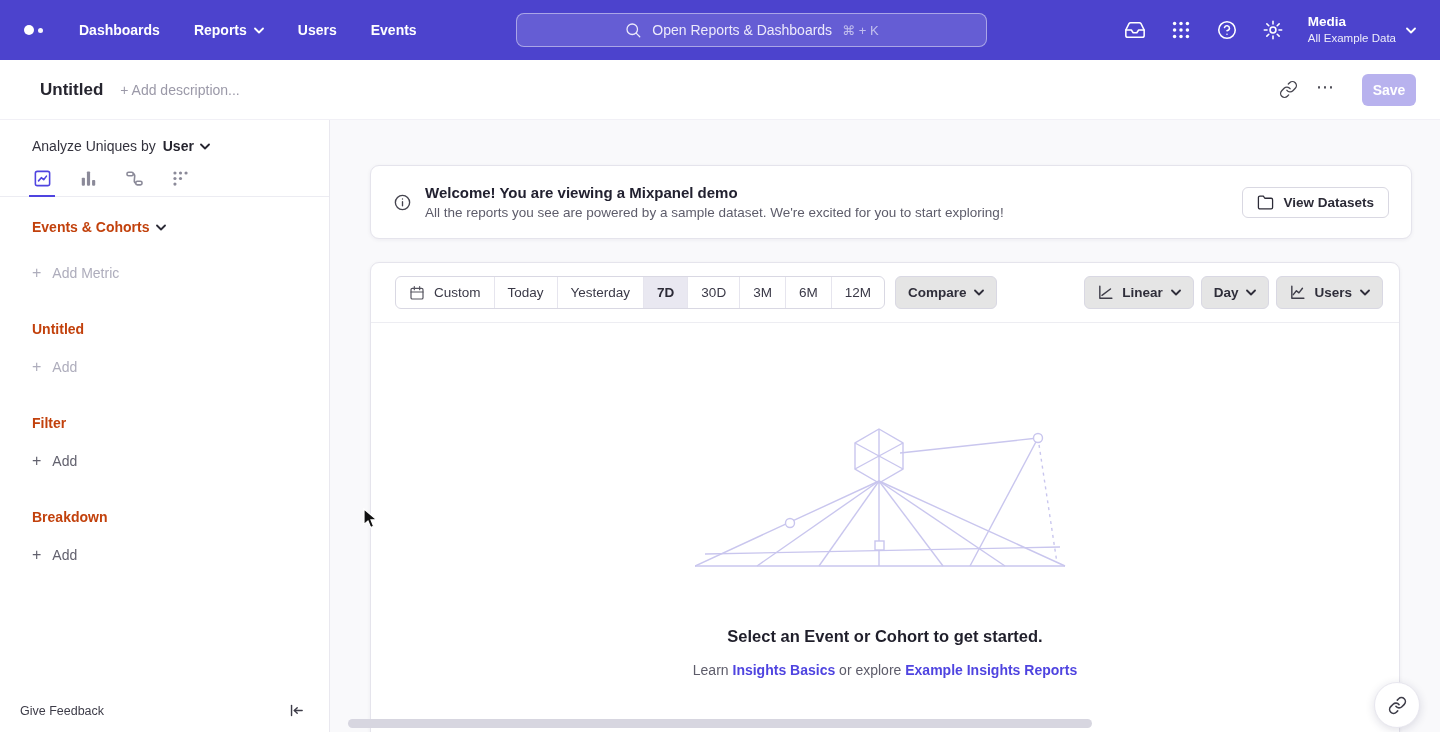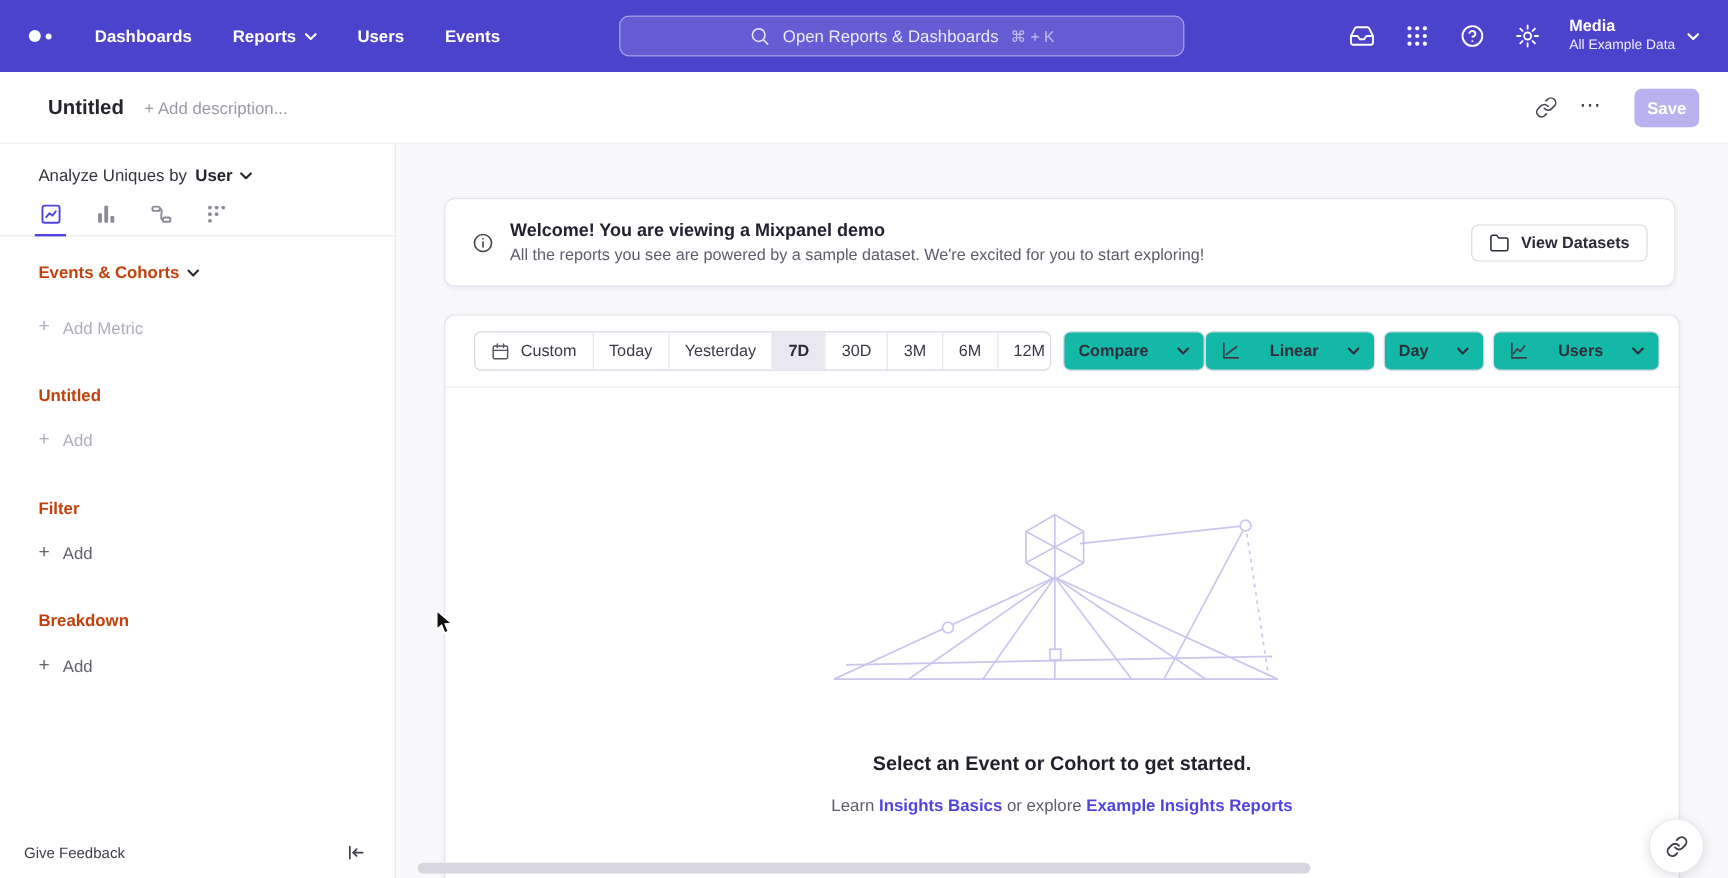--- a/index.html
+++ b/index.html
@@ -57,40 +57,40 @@
   .add-row .plus { font-size:16px; line-height:1; }
   .add-light { color:#aeadbc; }
   .add-dark  { color:#62616e; }
   .mt22 { margin-top:22px; } .mt28 { margin-top:30px; } .mt38 { margin-top:40px; }
   .feedback { position:absolute; left:0; right:0; bottom:0; display:flex; align-items:center; justify-content:space-between; padding:13px 24px 13px 20px; }
   .feedback a { font-size:12.5px; color:#3d3c48; text-decoration:none; cursor:pointer; }
   .collapse { color:#3d3c48; cursor:pointer; display:flex; }
   .collapse svg { width:17px; height:17px; }
 
   
-  .banner { position:absolute; left:40px; right:44px; top:45px; height:74px; background:#fff; border:1px solid #e5e4ec; border-radius:9px;
+  .banner { position:absolute; left:40px; right:28px; top:45px; height:74px; background:#fff; border:1px solid #e5e4ec; border-radius:9px;
             box-shadow:0 1px 4px rgba(28,22,66,.06); display:flex; align-items:center; padding:0 22px; }
   .banner .info { color:#44434e; flex:none; width:19px; height:19px; }
   .banner-text { margin-left:13px; }
   .banner-title { font-size:15px; font-weight:700; color:#222130; }
   .banner-sub { font-size:13.5px; color:#5d5c6a; margin-top:4px; }
   .view-btn { margin-left:auto; height:31px; border:1px solid #d9d8e2; background:#fff; border-radius:6px; display:flex; align-items:center; gap:9px;
               padding:0 14px; font-size:13.5px; font-weight:700; color:#2c2b37; cursor:pointer; }
   .view-btn svg { width:17px; height:17px; }
 
   
   .card { position:absolute; left:40px; right:40px; top:142px; height:610px; background:#fff; border:1px solid #e5e4ec; border-radius:9px 9px 0 0;
           box-shadow:0 1px 4px rgba(28,22,66,.05); }
   .toolbar { display:flex; align-items:center; padding:13px 16px 13px 24px; border-bottom:1px solid #ededf2; }
   .seg-group { display:flex; align-items:stretch; border:1px solid #d9d8e3; border-radius:6px; overflow:hidden; height:33px; background:#fff; }
   .seg { display:flex; align-items:center; gap:9px; padding:0 13px; font-size:13.5px; color:#3a3947; border-left:1px solid #e6e5ee; cursor:pointer; white-space:nowrap; }
   .seg:first-child { border-left:none; }
   .seg.sel { background:#e9e8f1; font-weight:700; color:#2c2b37; }
   .seg svg { width:16px; height:16px; color:#55545f; }
-  .ctrl-btn { height:33px; border:1px solid #d9d8e3; border-radius:6px; background:#14b8a6; display:flex; align-items:center; gap:24px;
+  .ctrl-btn { height:33px; border:1px solid #d9d8e3; border-radius:6px; background:#e5e5e5; display:flex; align-items:center; gap:8px;
               padding:0 12px; font-size:13.5px; color:#2f2e3a; font-weight:600; cursor:pointer; white-space:nowrap; }
   .ctrl-btn svg.ci { width:17px; height:17px; color:#3e3d49; }
   .ml10 { margin-left:10px; }
   .toolbar-right { margin-left:auto; display:flex; align-items:center; gap:7px; }
 
   .empty { text-align:center; padding-top:100px; }
   .illus { width:380px; height:152px; display:inline-block; }
   .illus * { fill:none; stroke:#c9c6ee; stroke-width:1.4; }
   .illus .nd { fill:#fff; }
   .illus .dash { stroke-dasharray:3 4; }

